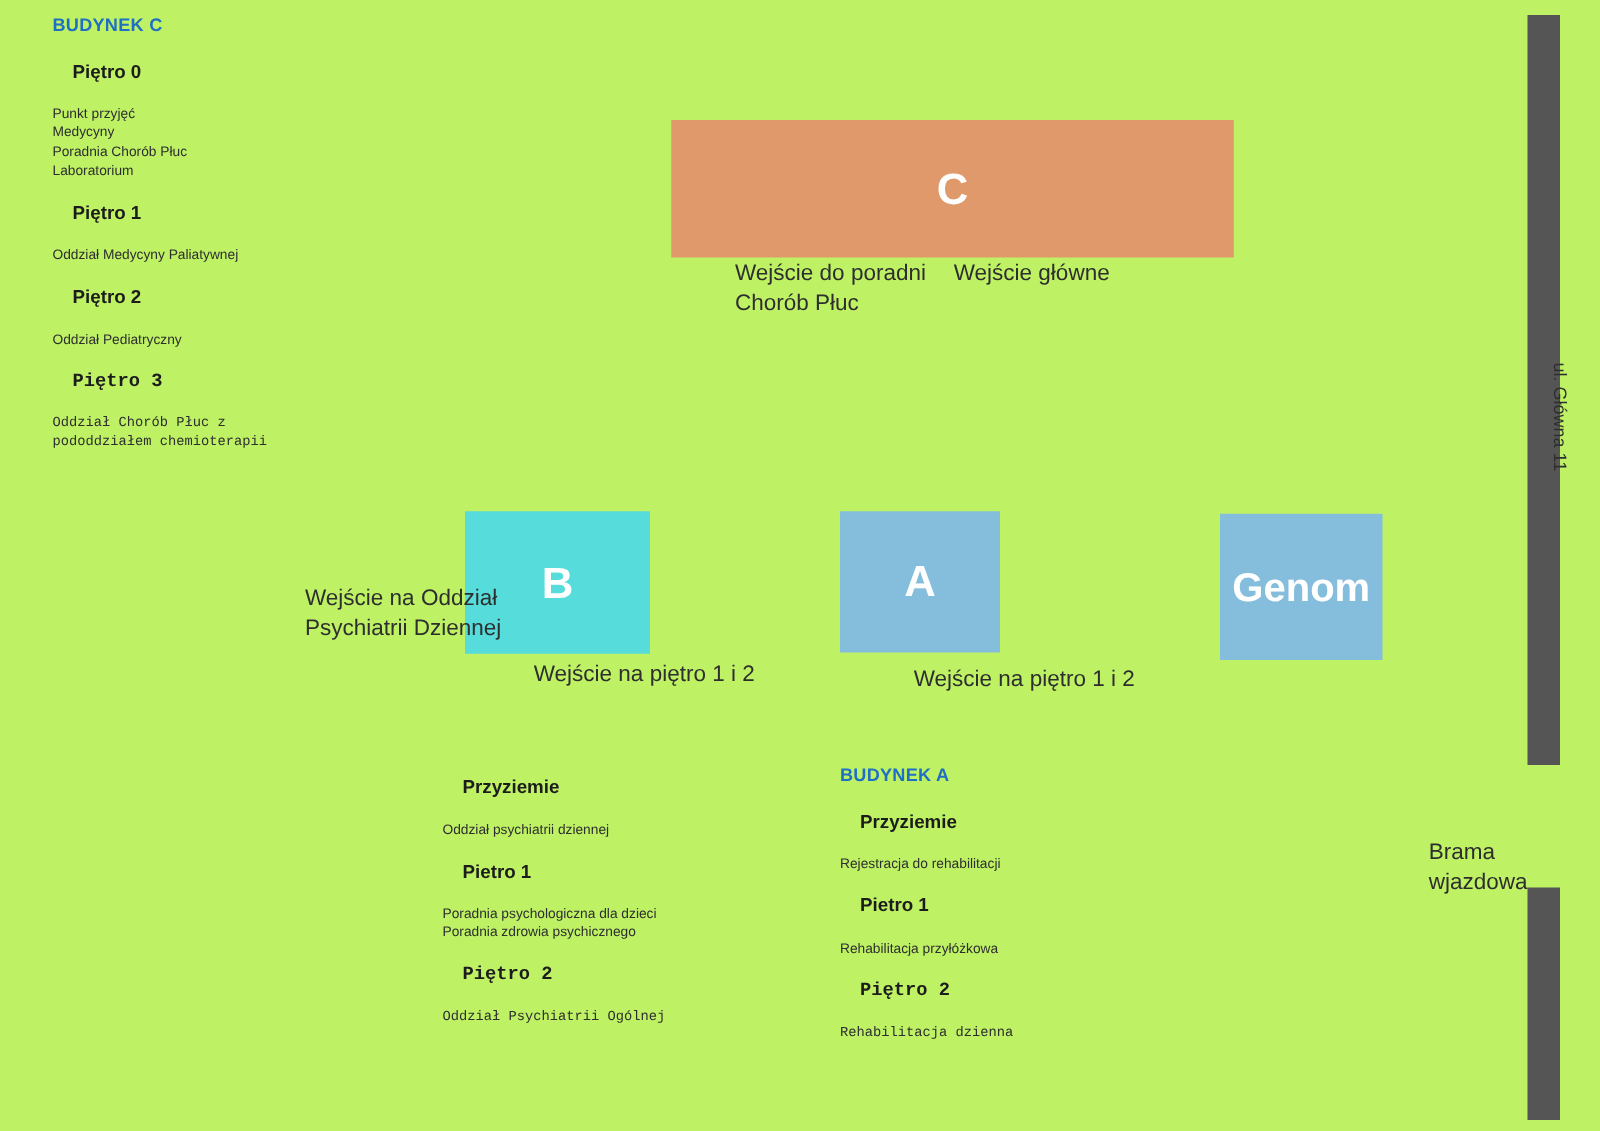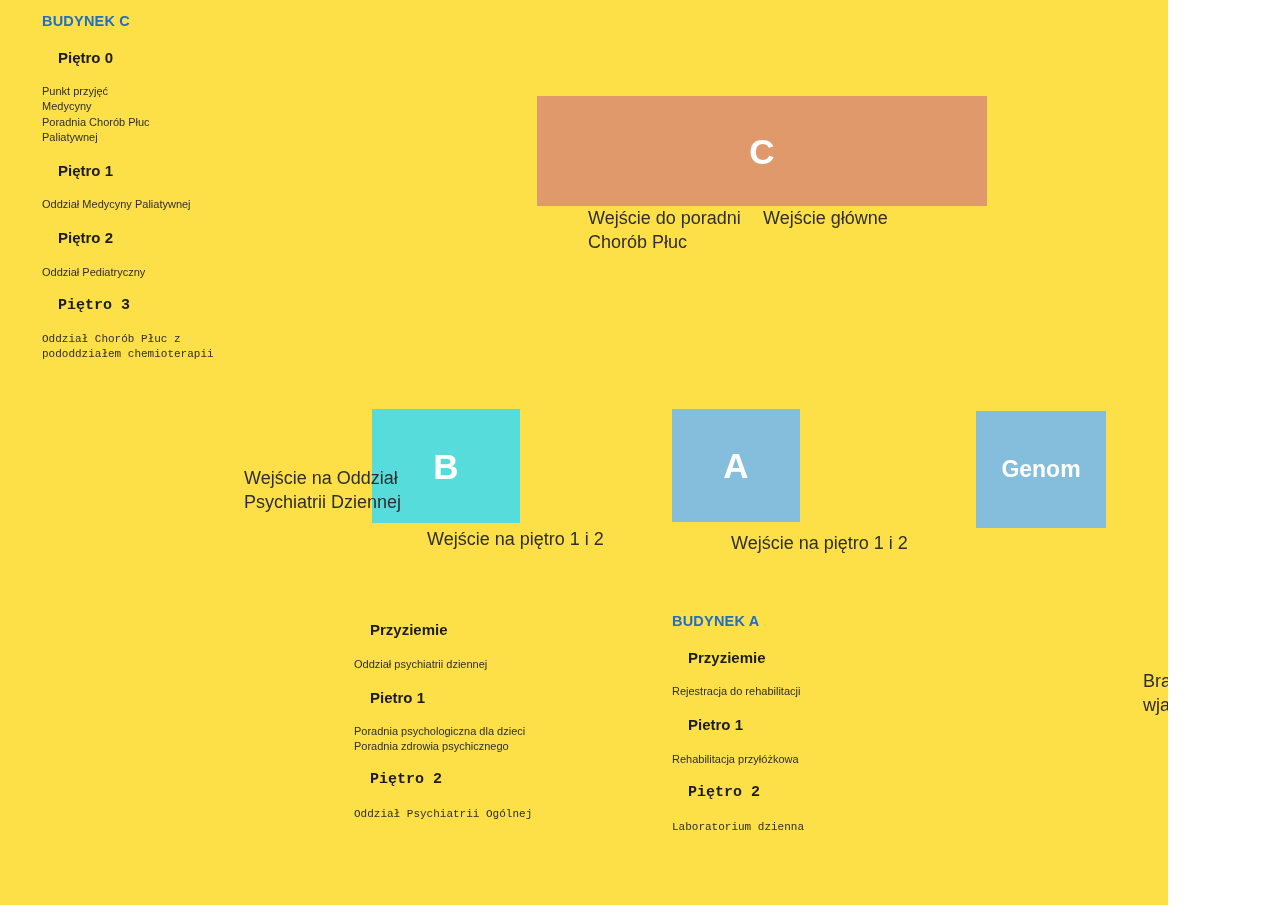--- a/index.html
+++ b/index.html
@@ -8,24 +8,24 @@
     padding: 0;
     background: #ffffff;
   }
   body {
     font-family: "Liberation Sans", sans-serif;
     color: #2b2b2b;
     -webkit-font-smoothing: antialiased;
   }
   #map {
     position: relative;
-    width: 1168px;
+    width: 1280px;
     height: 905px;
     overflow: hidden;
-    background: #fde047;
+    background: #bef264;
   }
 
   
   .legend {
     position: absolute;
     line-height: 1.37;
   }
   .legend-title {
     color: #1f6fc4;
     font-weight: bold;
@@ -100,21 +100,21 @@
   }
   #building-a .building-label { font-size: 35px; }
 
   #building-genom {
     left: 976px;
     top: 411px;
     width: 130px;
     height: 117px;
     background: #85bedc;
   }
-  #building-genom .building-label { font-size: 23px; }
+  #building-genom .building-label { font-size: 32px; }
 
   
   .annotation {
     position: absolute;
     font-size: 18px;
     color: #2e2e2e;
     line-height: 1.35;
     white-space: pre-line;
   }
 
@@ -152,21 +152,21 @@
 
 <div id="map">
 
   <div class="legend" id="legend-c" style="left:42px; top:12px;">
     <div class="legend-title">BUDYNEK C</div>
     <div class="legend-group">
       <div class="legend-floor">Piętro 0</div>
       <div class="legend-line">Punkt przyjęć</div>
       <div class="legend-line">Medycyny</div>
       <div class="legend-line">Poradnia Chorób Płuc</div>
-      <div class="legend-line">Paliatywnej</div>
+      <div class="legend-line">Laboratorium</div>
     </div>
     <div class="legend-group">
       <div class="legend-floor">Piętro 1</div>
       <div class="legend-line">Oddział Medycyny Paliatywnej</div>
     </div>
     <div class="legend-group">
       <div class="legend-floor">Piętro 2</div>
       <div class="legend-line">Oddział Pediatryczny</div>
     </div>
     <div class="legend-group">
@@ -220,21 +220,21 @@
     <div class="legend-group">
       <div class="legend-floor">Przyziemie</div>
       <div class="legend-line">Rejestracja do rehabilitacji</div>
     </div>
     <div class="legend-group">
       <div class="legend-floor">Pietro 1</div>
       <div class="legend-line">Rehabilitacja przyłóżkowa</div>
     </div>
     <div class="legend-group">
       <div class="legend-floor">Piętro 2</div>
-      <div class="legend-line">Laboratorium dzienna</div>
+      <div class="legend-line">Rehabilitacja dzienna</div>
     </div>
   </div>
 
   <div class="wall" id="wall-top"></div>
   <div class="wall" id="wall-bottom"></div>
   <div id="street-name">ul. Główna 11</div>
   <div class="annotation" id="ann-brama">Brama wjazdowa</div>
 
 </div>
 

